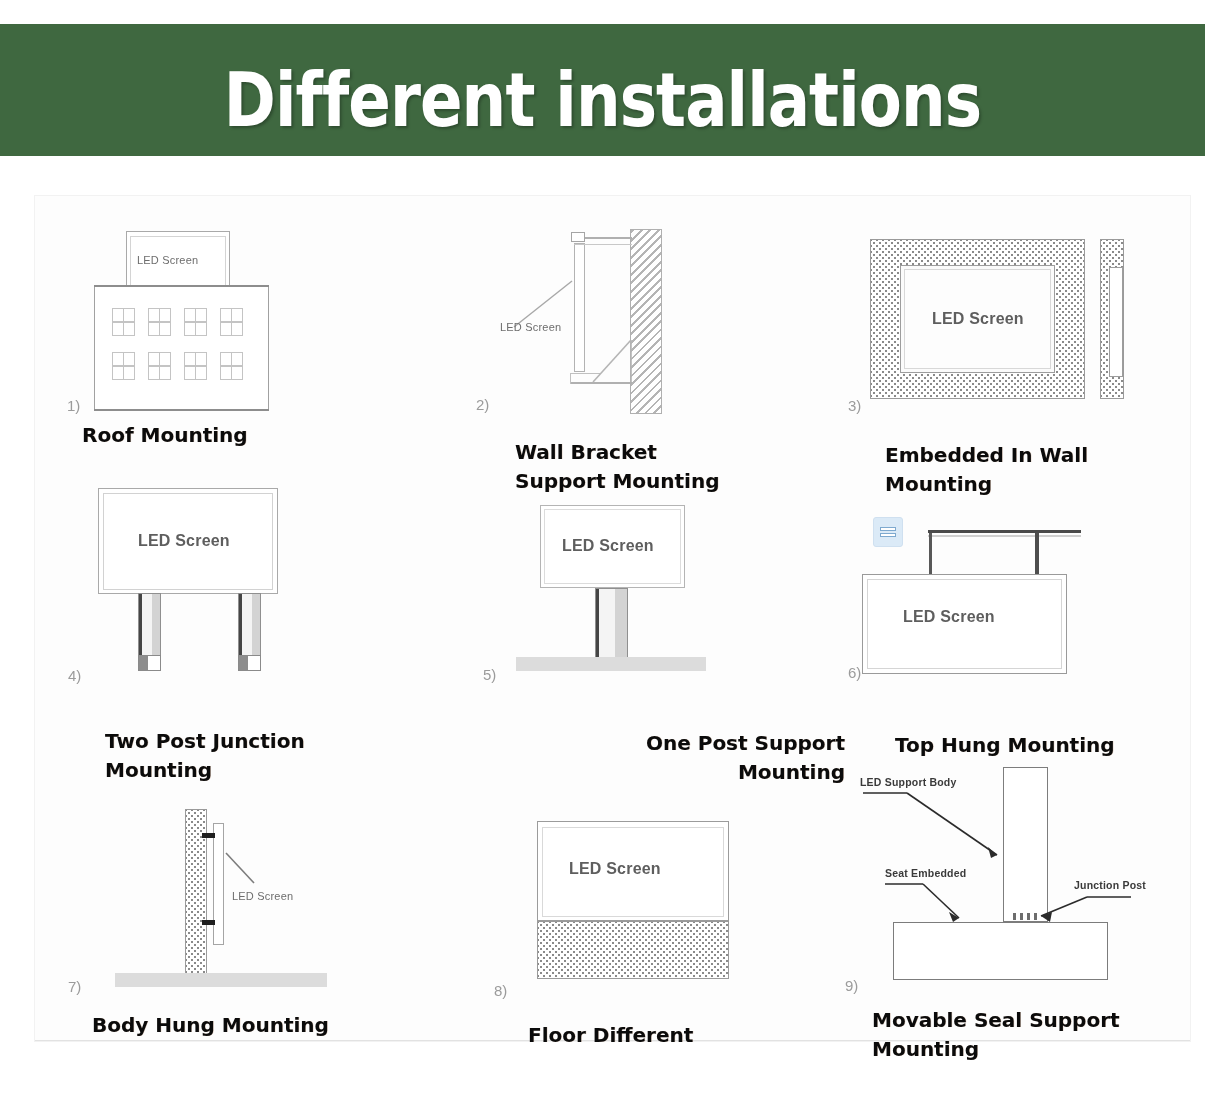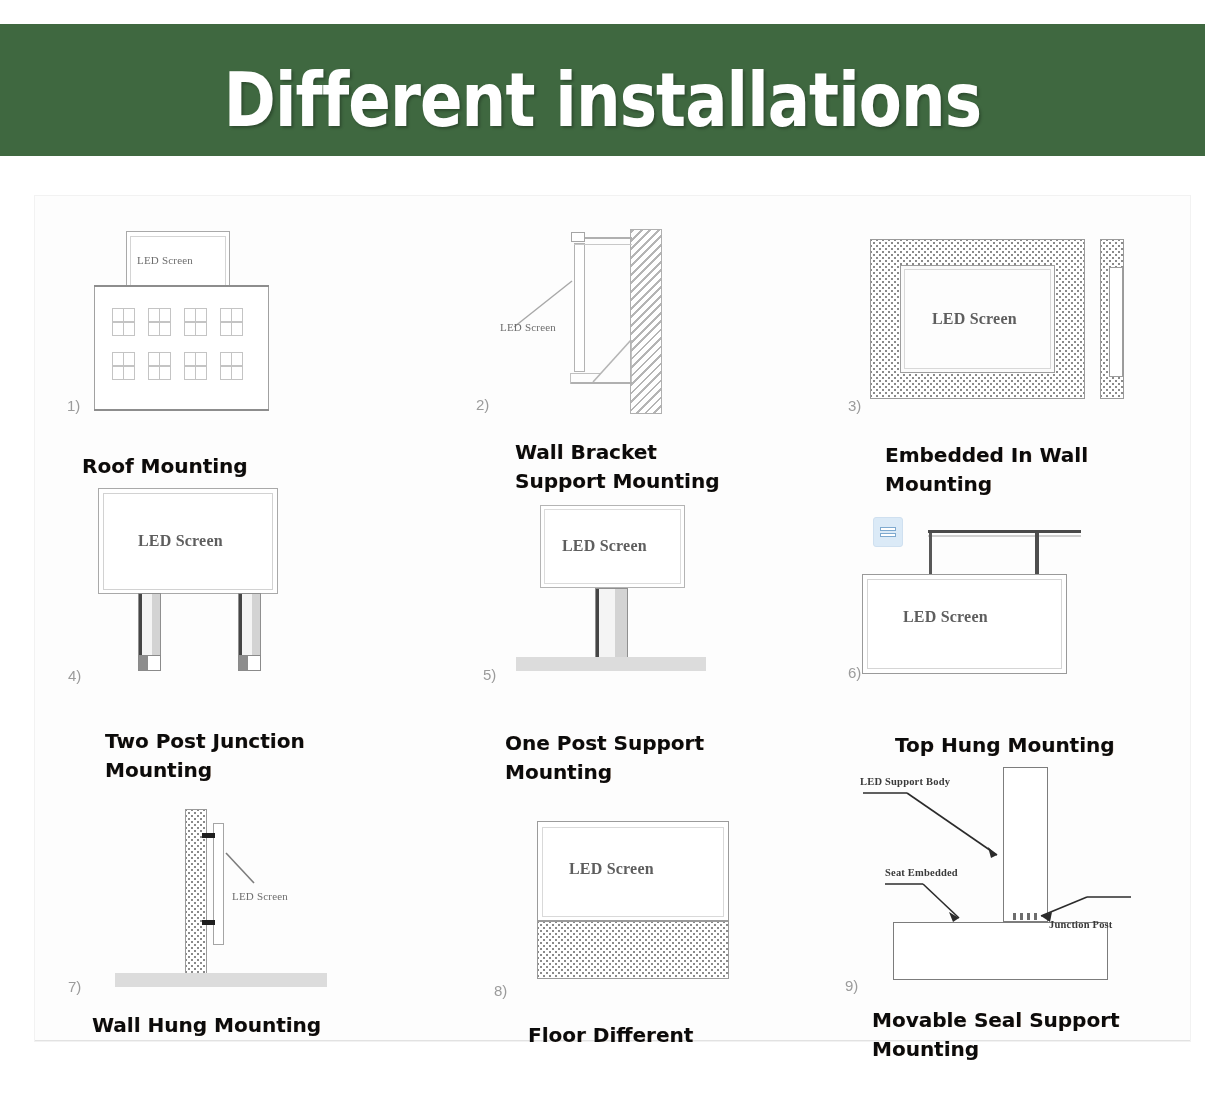--- a/index.html
+++ b/index.html
@@ -55,21 +55,21 @@
     font-family:"Liberation Sans",sans-serif;
     font-size:15px;color:#9b9b9b;
   }
 
   
   .ln{position:absolute;background:#9a9a9a;}
   .box{position:absolute;border:1px solid #9d9d9d;background:#ffffff;box-sizing:border-box;}
   .boxdark{position:absolute;border:1px solid #6f6f6f;background:#ffffff;box-sizing:border-box;}
   .scrtext{
     position:absolute;
-    font-family:Liberation Serif, serif;
+    font-family:Liberation Sans, sans-serif;
     font-size:16px;color:#5e5e5e;font-weight:600;
     white-space:nowrap;letter-spacing:0.2px;
   }
   .scrtext.sm{font-size:11px;color:#6d6d6d;font-weight:500;}
   .scrtext.xs{font-size:10.5px;color:#3a3a3a;font-weight:700;}
 
   
   .dots{
     background-color:#ffffff;
     background-image:
@@ -133,21 +133,21 @@
   <div class="winframe" style="left:88px;top:93px;width:23px;height:28px;"></div>
   <div class="winframe" style="left:124px;top:93px;width:23px;height:28px;"></div>
   <div class="winframe" style="left:160px;top:93px;width:23px;height:28px;"></div>
 
   <div class="winframe" style="left:52px;top:137px;width:23px;height:28px;"></div>
   <div class="winframe" style="left:88px;top:137px;width:23px;height:28px;"></div>
   <div class="winframe" style="left:124px;top:137px;width:23px;height:28px;"></div>
   <div class="winframe" style="left:160px;top:137px;width:23px;height:28px;"></div>
   <div class="idx" style="left:7px;top:182px;">1)</div>
 </div>
-<div class="caption" style="left:82px;top:452px;width:330px;">Roof Mounting</div>
+<div class="caption" style="left:82px;top:421px;width:330px;">Roof Mounting</div>
 
 <div class="cell" style="left:470px;top:215px;width:370px;height:250px;">
 
   <div class="hatch" style="position:absolute;left:160px;top:14px;width:32px;height:185px;"></div>
 
   <div class="box" style="left:104px;top:28px;width:11px;height:129px;border-color:#b3b3b3;"></div>
 
   <div class="ln" style="left:104px;top:22px;width:58px;height:2px;background:#b0b0b0;"></div>
   <div class="ln" style="left:104px;top:29px;width:58px;height:1px;background:#c8c8c8;"></div>
   <div class="box" style="left:101px;top:17px;width:14px;height:10px;border-color:#a5a5a5;"></div>
@@ -198,21 +198,21 @@
 Mounting</div>
 
 <div class="cell" style="left:470px;top:485px;width:370px;height:215px;">
   <div class="box" style="left:70px;top:20px;width:145px;height:83px;border-color:#b4b4b4;"></div>
   <div class="box" style="left:74px;top:24px;width:137px;height:75px;border-color:#dcdcdc;"></div>
   <div class="scrtext" style="left:92px;top:52px;">LED Screen</div>
   <div class="post" style="left:125px;top:103px;width:33px;height:70px;"></div>
   <div class="ground" style="left:46px;top:172px;width:190px;height:14px;"></div>
   <div class="idx" style="left:13px;top:181px;">5)</div>
 </div>
-<div class="caption" style="left:505px;top:729px;width:340px;">One Post Support
+<div class="caption" style="left:505px;top:729px;width:340px;text-align:right;">One Post Support
 Mounting</div>
 
 <div class="cell" style="left:845px;top:490px;width:360px;height:215px;">
   <div class="placeholder-icon" style="left:28px;top:27px;">
     <i></i>
       <i></i>
   </div>
 
   <div class="ln" style="left:83px;top:40px;width:153px;height:3px;background:#4a4a4a;"></div>
   <div class="ln" style="left:83px;top:45px;width:153px;height:2px;background:#cfcfcf;"></div>
@@ -232,21 +232,21 @@
   <div class="box" style="left:153px;top:28px;width:11px;height:122px;border-color:#a5a5a5;"></div>
   <div class="ln" style="left:142px;top:38px;width:13px;height:5px;background:#1f1f1f;"></div>
   <div class="ln" style="left:142px;top:125px;width:13px;height:5px;background:#1f1f1f;"></div>
   <svg style="left:0;top:0;width:380px;height:200px;">
     <line x1="166" y1="58" x2="194" y2="88" stroke="#7c7c7c" stroke-width="1.6"></line>
   </svg>
   <div class="scrtext sm" style="left:172px;top:95px;">LED Screen</div>
   <div class="ground" style="left:55px;top:178px;width:212px;height:14px;"></div>
   <div class="idx" style="left:8px;top:183px;">7)</div>
 </div>
-<div class="caption" style="left:92px;top:1011px;width:340px;">Wall Hung Mounting</div>
+<div class="caption" style="left:92px;top:1011px;width:340px;">Body Hung Mounting</div>
 
 <div class="cell" style="left:470px;top:805px;width:370px;height:200px;">
   <div class="boxdark" style="left:67px;top:16px;width:192px;height:100px;border-color:#9b9b9b;"></div>
   <div class="box" style="left:72px;top:22px;width:182px;height:90px;border-color:#d9d9d9;"></div>
   <div class="scrtext" style="left:99px;top:55px;">LED Screen</div>
   <div class="dots" style="position:absolute;left:67px;top:116px;width:192px;height:58px;"></div>
   <div class="idx" style="left:24px;top:177px;">8)</div>
 </div>
 <div class="caption" style="left:528px;top:1021px;width:340px;">Floor Different</div>
 
@@ -266,17 +266,17 @@
     <line x1="40" y1="129" x2="78" y2="129" stroke="#2b2b2b" stroke-width="1.6"></line>
     <line x1="78" y1="129" x2="114" y2="163" stroke="#2b2b2b" stroke-width="1.6"></line>
     <polygon points="114,163 104,157 108,167" fill="#2b2b2b"></polygon>
 
     <line x1="286" y1="142" x2="242" y2="142" stroke="#2b2b2b" stroke-width="1.6"></line>
     <line x1="242" y1="142" x2="196" y2="161" stroke="#2b2b2b" stroke-width="1.6"></line>
     <polygon points="196,161 207,157 205,167" fill="#2b2b2b"></polygon>
   </svg>
   <div class="scrtext xs" style="left:15px;top:21px;">LED Support Body</div>
   <div class="scrtext xs" style="left:40px;top:112px;">Seat Embedded</div>
-  <div class="scrtext xs" style="left:204px;top:124px;margin-top:40px;">Junction Post</div>
+  <div class="scrtext xs" style="left:229px;top:124px;">Junction Post</div>
   <div class="idx" style="left:0px;top:222px;">9)</div>
 </div>
 <div class="caption" style="left:872px;top:1006px;width:340px;">Movable Seal Support
 Mounting</div>
 
 </body></html>

